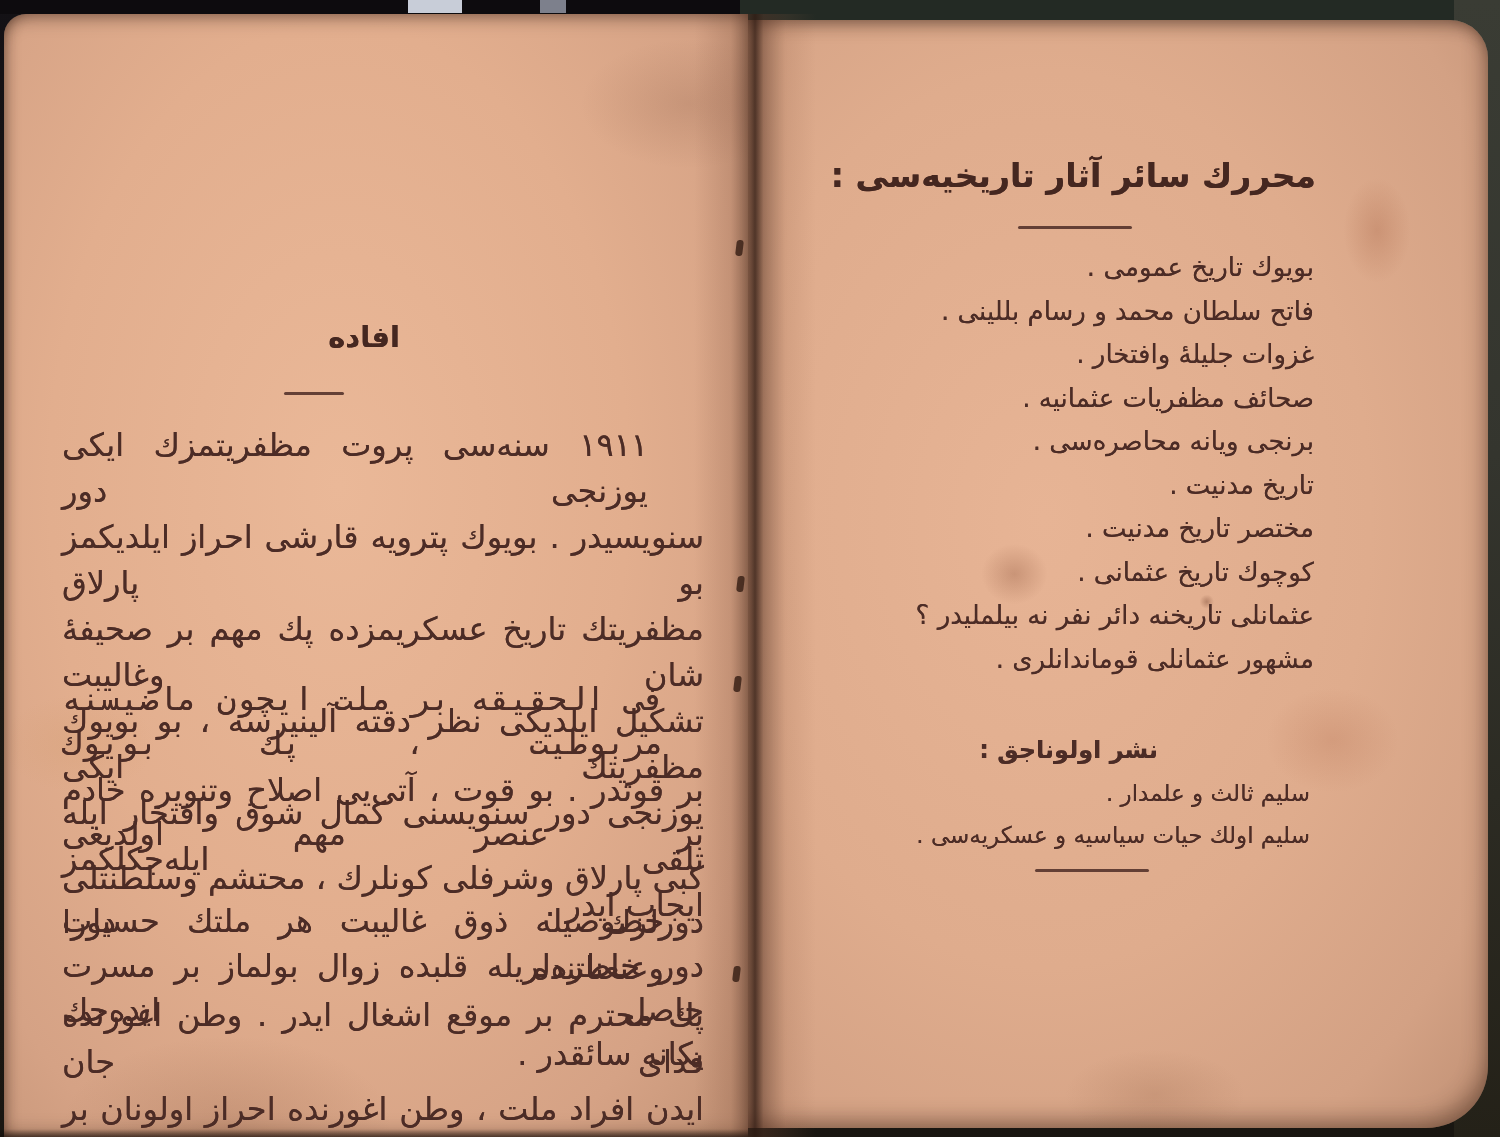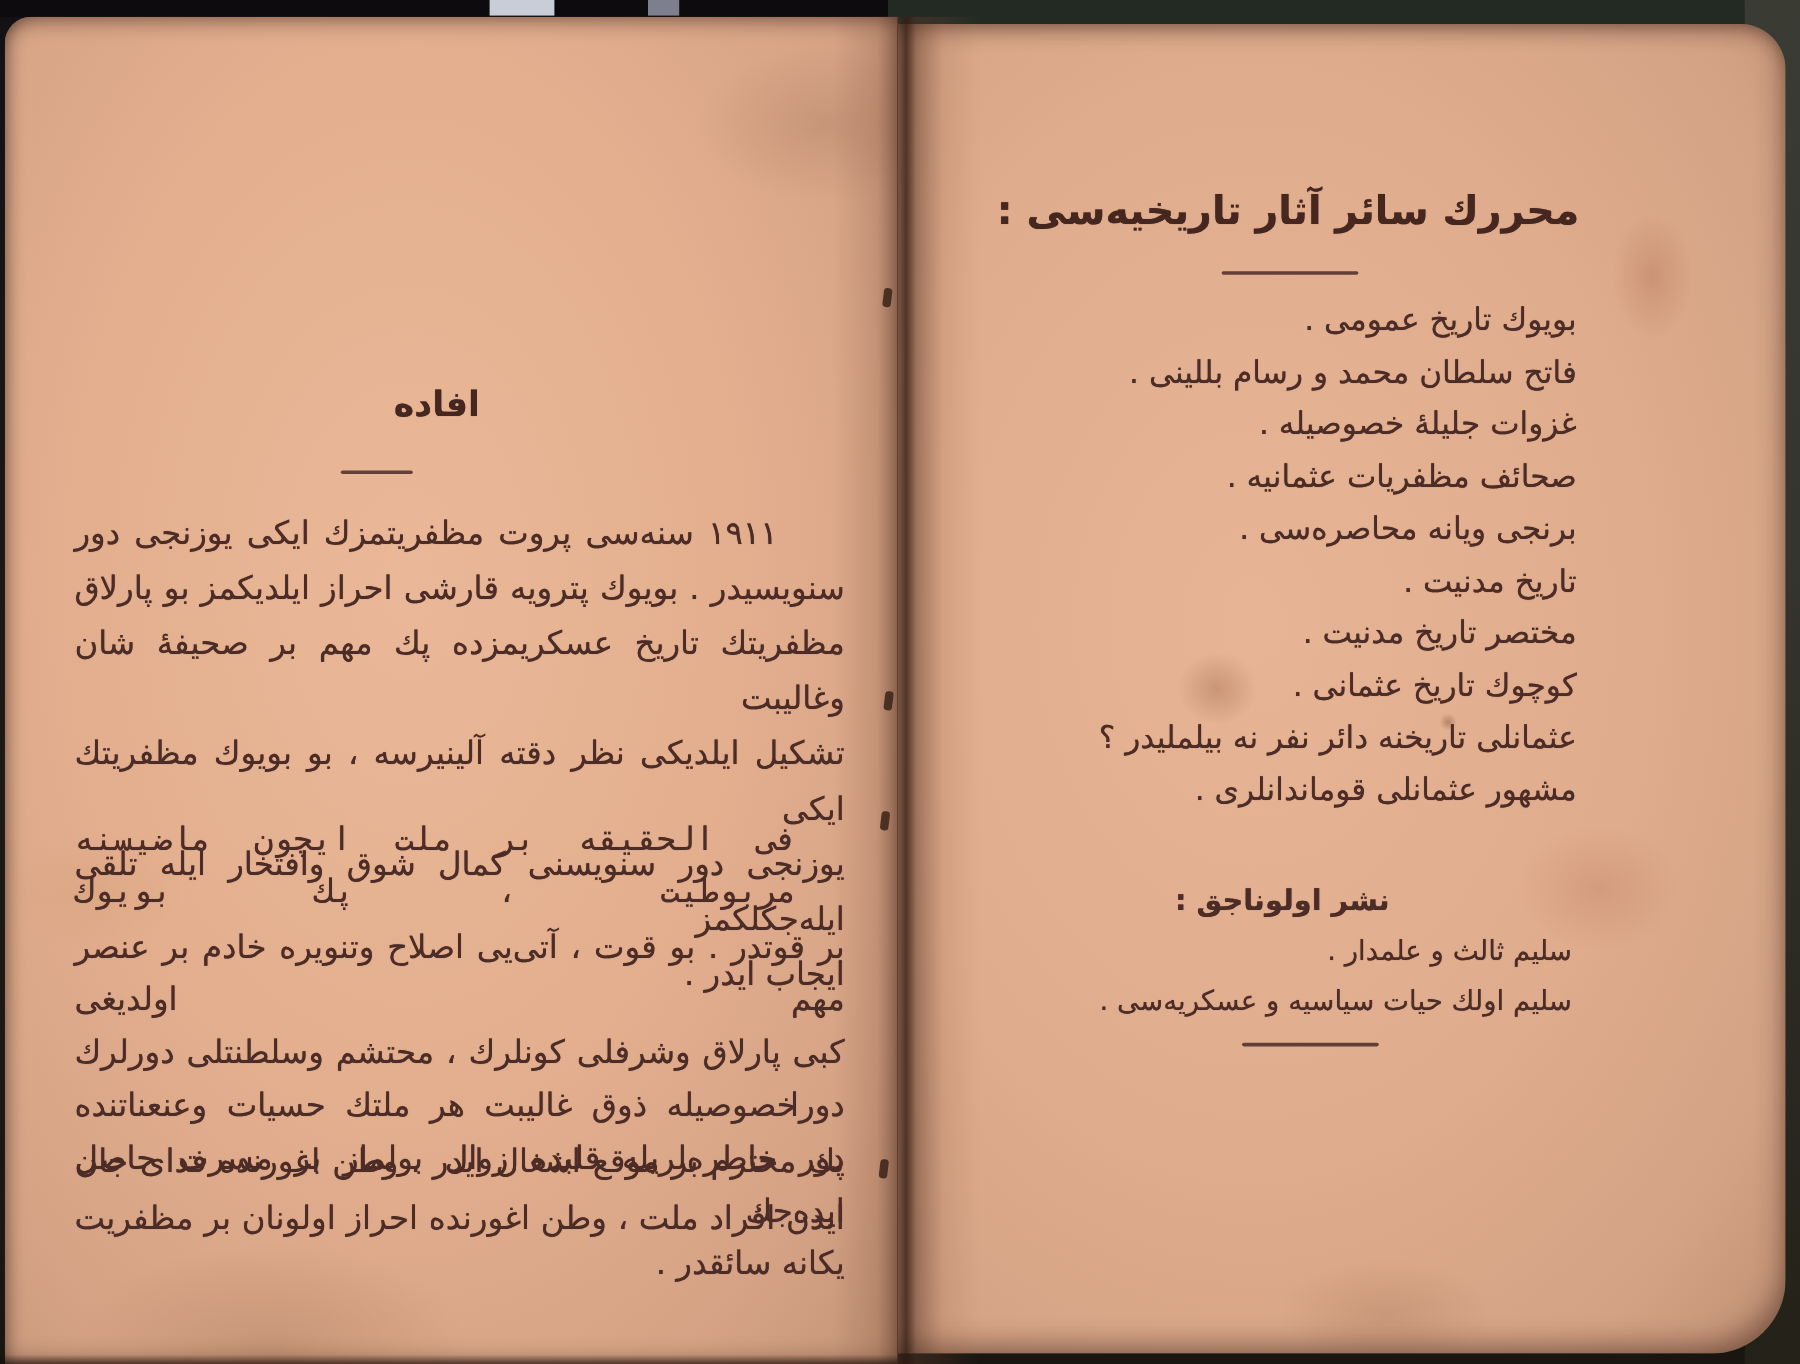--- a/index.html
+++ b/index.html
@@ -50,21 +50,21 @@
     background:linear-gradient(180deg,rgba(25,15,10,0),rgba(20,12,8,.6));}
   
   .watermark{position:absolute;left:566px;top:544px;font-family:"DejaVu Serif",serif;
     font-size:92px;letter-spacing:7px;color:rgba(248,238,226,.52);z-index:30;}
   
   .ot{direction:rtl;color:#4c2c26;text-shadow:0 0 .6px rgba(76,44,38,.85);}
   .lp-heading{position:absolute;left:226px;top:306px;width:170px;text-align:right;
     font-size:29px;font-weight:bold;color:#452720;}
   .rule{position:absolute;height:3px;background:#4c2c26;opacity:.85;border-radius:2px;}
   .lp-rule{left:280px;top:378px;width:60px;}
-  .para{position:absolute;left:58px;width:642px;font-size:27px;}
+  .para{position:absolute;left:58px;width:642px;font-size:32px;}
   .para .line{text-align:justify;text-align-last:justify;}
   .para .line.first{padding-right:56px;}
   .para .line.short{text-align:right;text-align-last:right;}
   .p1{top:408px;} .p1 .line{line-height:46px;}
   .p2{top:666px;} .p2 .line{line-height:44px;} .p2 .line.first{padding-right:40px;font-family:Liberation Mono, monospace;}
   .p3{top:884px;} .p3 .line{line-height:47px;} .p3 .line.first{padding-right:40px;}
   
   .rp-heading{position:absolute;right:172px;top:136px;font-size:33px;font-weight:bold;
     color:#452720;}
   .rp-rule{left:270px;top:206px;width:114px;}
@@ -114,21 +114,21 @@
     </div>
   </div>
 
   <div class="page page-right">
     <div class="ot rp-heading">محررك سائر آثار تاريخيه‌سى :</div>
     <div class="rule rp-rule"></div>
 
     <div class="ot rp-works">
       <div class="item">بويوك تاريخ عمومى .</div>
       <div class="item">فاتح سلطان محمد و رسام بللينى .</div>
-      <div class="item">غزوات جليلهٔ خصوصيله .</div>
+      <div class="item">غزوات جليلهٔ وافتخار .</div>
       <div class="item">صحائف مظفريات عثمانيه .</div>
       <div class="item">برنجى ويانه محاصره‌سى .</div>
       <div class="item">تاريخ مدنيت .</div>
       <div class="item">مختصر تاريخ مدنيت .</div>
       <div class="item">كوچوك تاريخ عثمانى .</div>
       <div class="item">عثمانلى تاريخنه دائر نفر نه بيلمليدر ؟</div>
       <div class="item">مشهور عثمانلى قوماندانلرى .</div>
     </div>
 
     <div class="ot rp-sub">نشر اولوناجق :</div>

